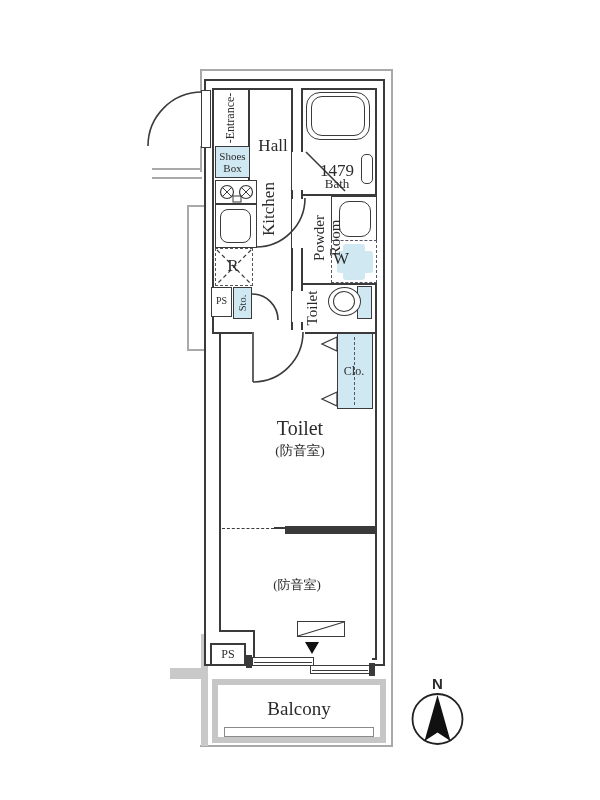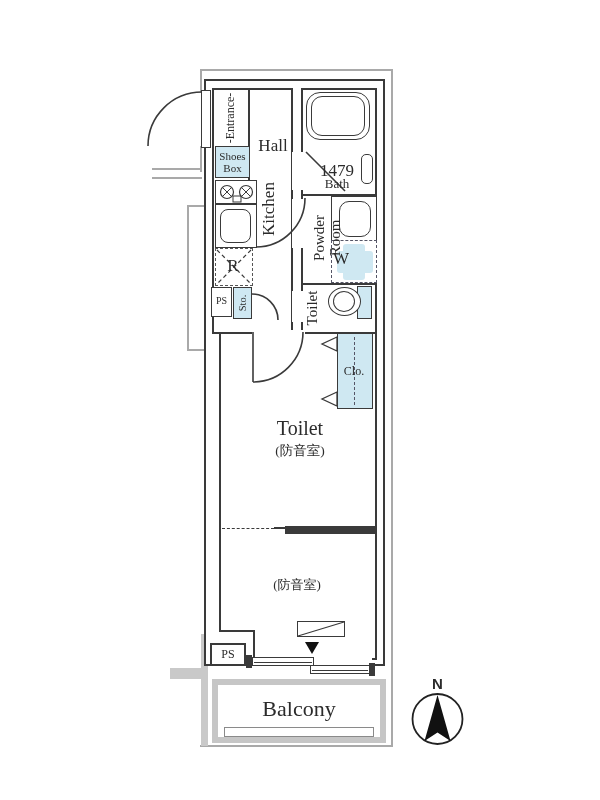--- a/index.html
+++ b/index.html
@@ -137,16 +137,16 @@
   <div class="abs vlbl" style="left:283px;top:300px;width:58px;height:16px;font-size:15px;">Toilet</div>
   <div class="abs vlbl" style="left:228px;top:297px;width:30px;height:12px;font-size:10.5px;">Sto.</div>
   <div class="abs lbl" style="left:211px;top:295px;width:21px;height:13px;font-size:10px;">PS</div>
   <div class="abs lbl" style="left:223px;top:257px;width:20px;height:18px;font-size:17px;">R</div>
   <div class="abs lbl" style="left:332px;top:250px;width:18px;height:18px;font-size:17px;">W</div>
   <div class="abs lbl" style="left:337px;top:364px;width:34px;height:14px;font-size:12px;">Clo.</div>
   <div class="abs lbl" style="left:250px;top:417px;width:100px;height:22px;font-size:20px;">Toilet</div>
   <div class="abs lbl" style="left:252px;top:443px;width:96px;height:16px;font-size:13.5px;">(防音室)</div>
   <div class="abs lbl" style="left:250px;top:577px;width:94px;height:16px;font-size:13px;">(防音室)</div>
   <div class="abs lbl" style="left:210px;top:646px;width:36px;height:17px;font-size:12px;">PS</div>
-  <div class="abs lbl" style="left:256px;top:698px;width:86px;height:21px;font-size:22px;">Balcony</div>
+  <div class="abs lbl" style="left:256px;top:698px;width:86px;height:21px;font-size:19px;">Balcony</div>
   <div class="abs lbl" style="left:428px;top:676px;width:19px;height:15px;font-size:15px;font-weight:bold;font-family:'Liberation Sans',sans-serif;">N</div>
 
 </div>
 
 </body></html>

